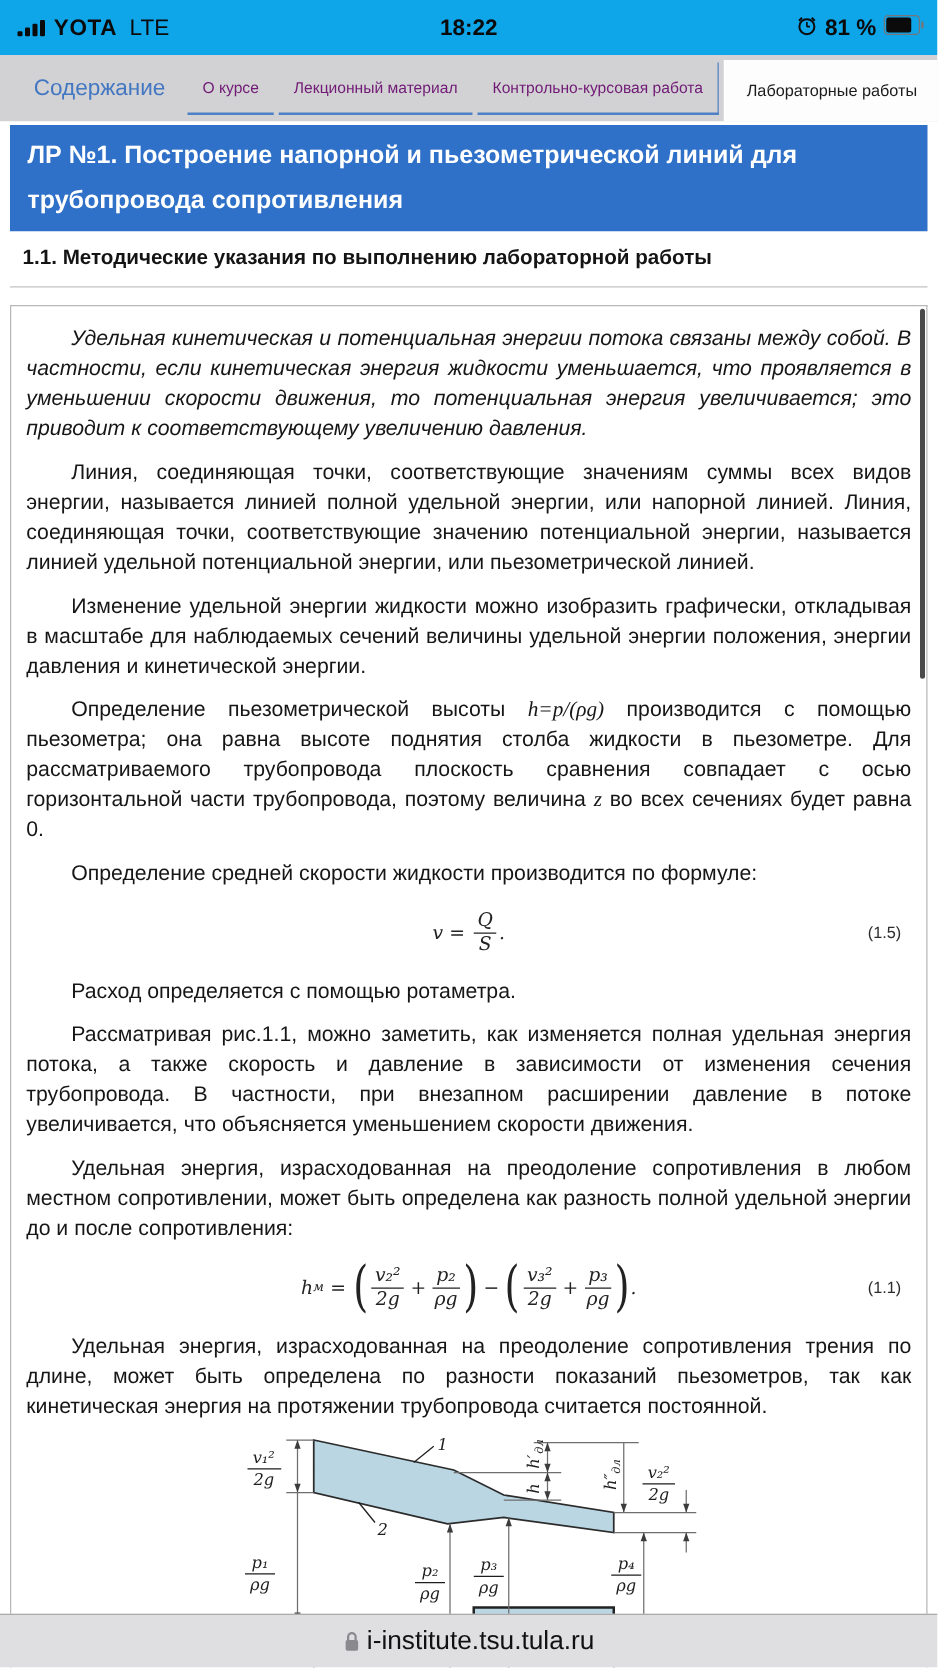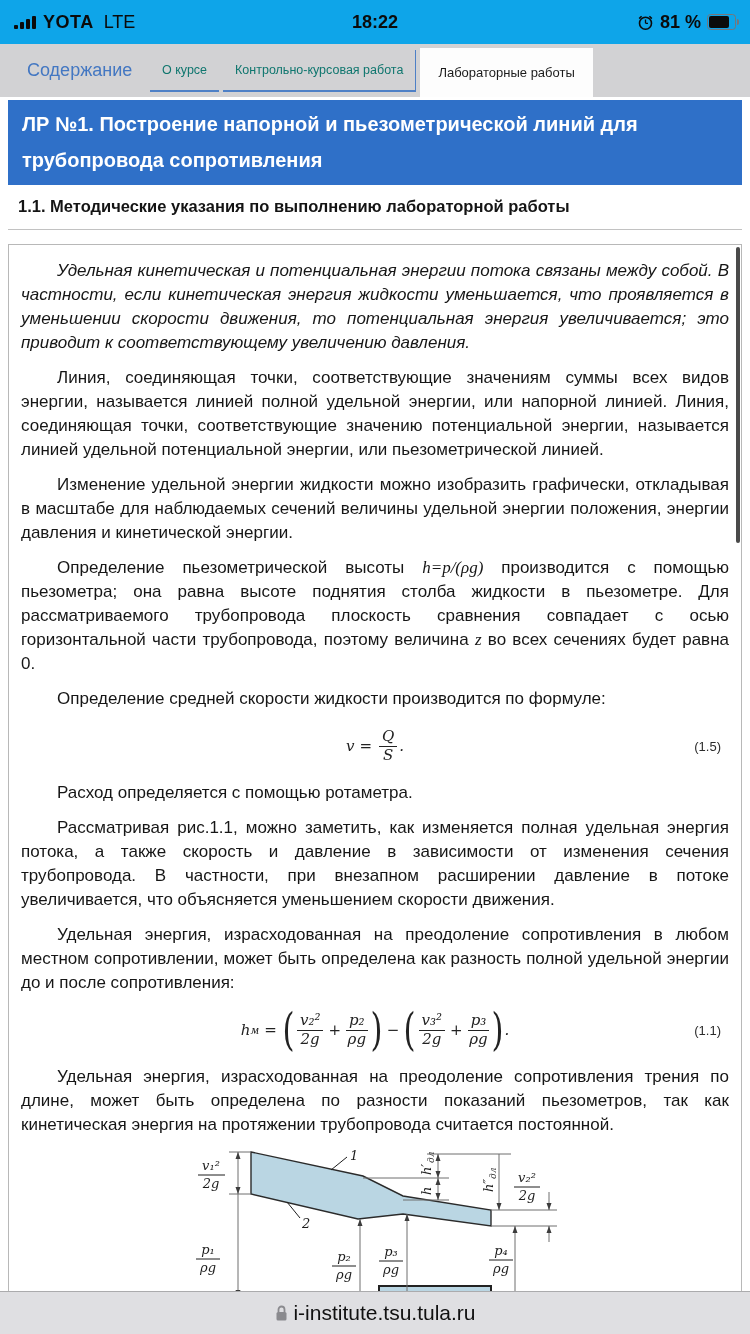--- a/index.html
+++ b/index.html
@@ -14,38 +14,38 @@
     padding:0 14px;box-sizing:border-box;position:relative;
     font-size:18px;font-weight:600;color:#0b0b0b;
   }
   .sig{display:flex;align-items:flex-end;gap:2px;margin-right:7px;}
   .sig i{display:block;width:4px;background:#0b0b0b;border-radius:1px;}
   .sig i:nth-child(1){height:4px;} .sig i:nth-child(2){height:7px;}
   .sig i:nth-child(3){height:10px;} .sig i:nth-child(4){height:13px;}
   .carrier{margin-right:10px;letter-spacing:.5px;}
   .net{font-weight:500;}
   .sb-time{position:absolute;left:0;right:0;text-align:center;font-weight:700;font-size:18px;}
-  .sb-right{margin-left:auto;display:flex;align-items:center;gap:6px;z-index:2;}
+  .sb-right{margin-left:auto;display:flex;gap:6px;z-index:2;}
   .batt{width:25px;height:12px;border:1px solid #76767a;border-radius:3.5px;padding:1px;box-sizing:content-box;position:relative;}
   .batt i{display:block;height:100%;width:80%;background:#0b0b0b;border-radius:2px;}
   .batt:after{content:"";position:absolute;right:-4px;top:4px;width:2.5px;height:6px;background:#76767a;border-radius:0 2px 2px 0;}
   
   .tabbar{
     height:53px;background:#d2d2d4;display:flex;align-items:flex-start;
     box-sizing:border-box;
   }
   .toc{
     width:150px;flex:none;height:53px;display:flex;align-items:center;
     padding-left:27px;box-sizing:border-box;
     color:#4377c2;font-size:18px;
   }
   .tab{
     margin-top:6px;height:42px;display:flex;align-items:center;justify-content:center;
     padding:0 12px;margin-right:4px;box-sizing:border-box;
-    color:#0f766e;font-size:12.5px;border-bottom:2px solid #4e80c6;white-space:nowrap;
+    color:#701a75;font-size:12.5px;border-bottom:2px solid #4e80c6;white-space:nowrap;
   }
   .tab.b-right{border-right:1px solid #4e80c6;}
   .tab.active{
     margin-top:4px;height:49px;background:#fdfdfd;border-bottom:none;
     color:#1c1c1c;font-size:13px;padding:0 18px;
   }
   
   .bluebar{
     margin:3px 8px 0 8px;background:#2f70c8;color:#ffffff;
     font-weight:700;font-size:20px;line-height:36px;
@@ -121,20 +121,21 @@
     <span>81 %</span>
     <span class="batt">
         <i></i>
       </span>
   </span>
 </div>
 
 <div class="tabbar">
   <div class="toc">Содержание</div>
   <div class="tab">О курсе</div>
+  <div class="tab">Лекционный материал</div>
   <div class="tab b-right">Контрольно-курсовая работа</div>
   <div class="tab active">Лабораторные работы</div>
 
 </div>
 
 <div class="bluebar">ЛР №1. Построение напорной и пьезометрической линий для трубопровода сопротивления</div>
 <div class="subtitle">1.1. Методические указания по выполнению лабораторной работы</div>
 
 <div class="doc">
   <div class="scrollthumb"></div>

